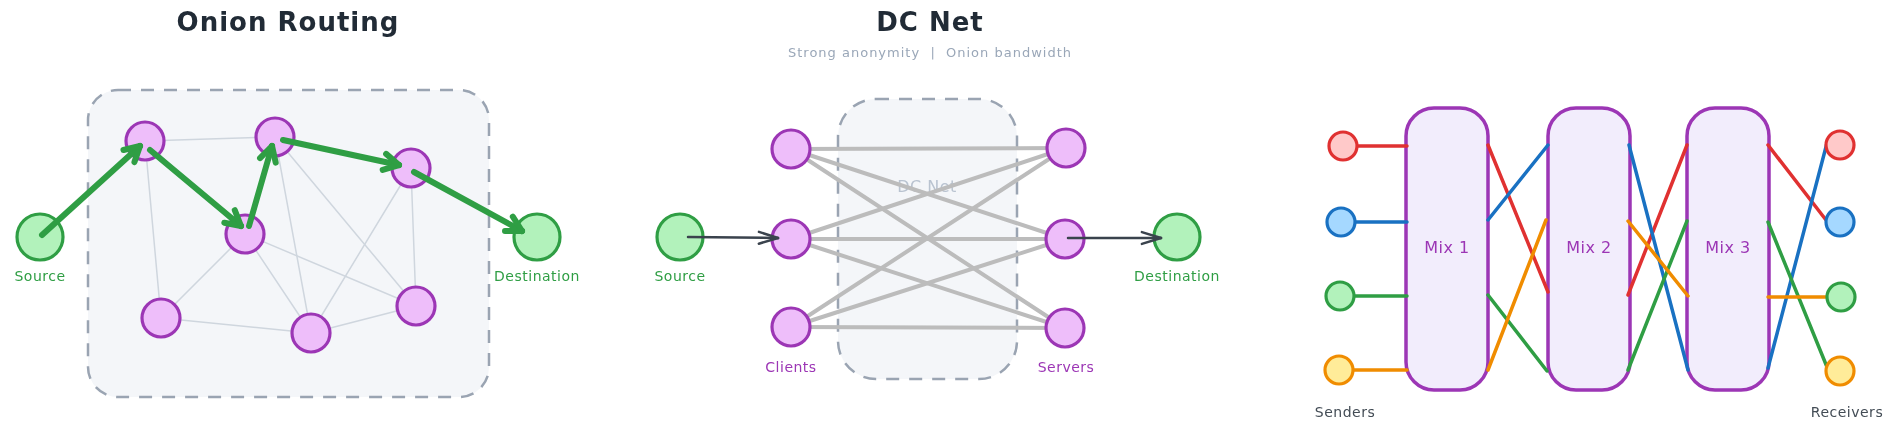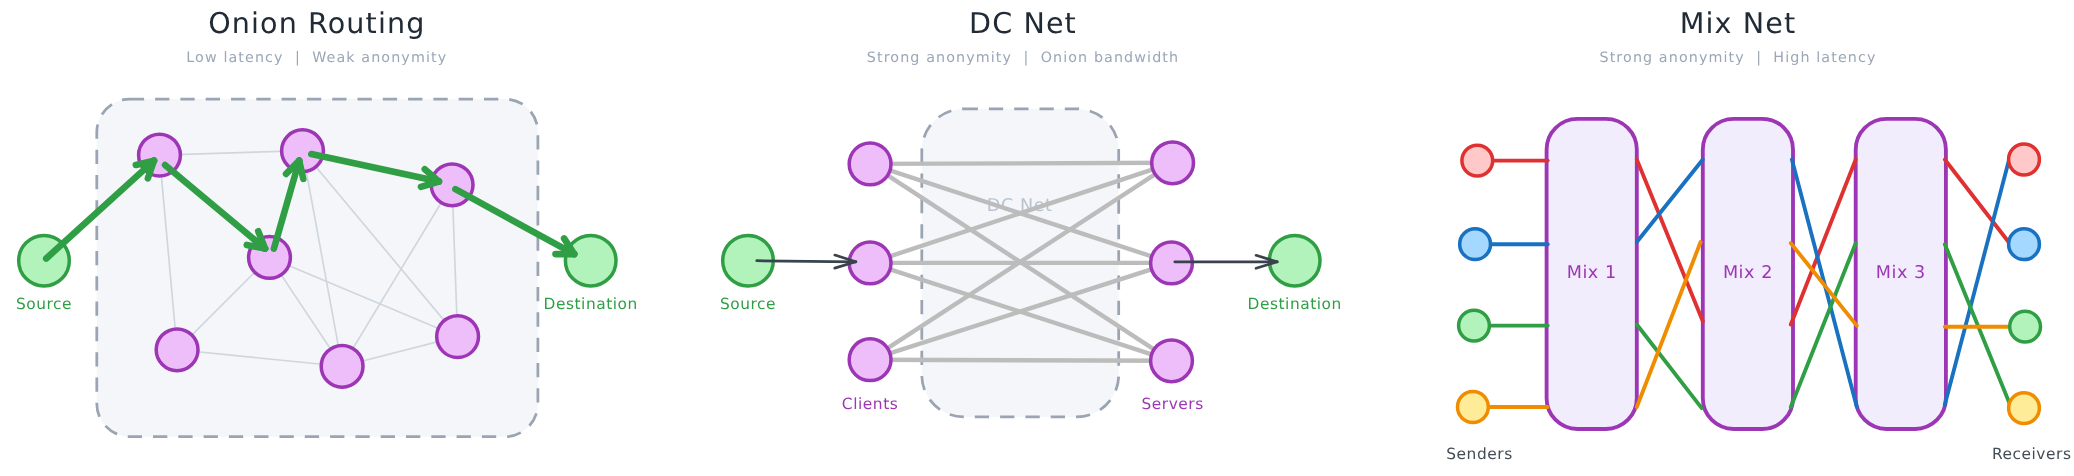--- a/index.html
+++ b/index.html
@@ -6,50 +6,45 @@
   body{
     width:1885px;height:433px;background:#ffffff;overflow:hidden;position:relative;
     font-family:"DejaVu Sans","Liberation Sans",sans-serif;
   }
   .canvas{position:absolute;inset:0;}
   .panel-header{position:absolute;top:8px;text-align:center;pointer-events:none;}
   .panel-header.p1{left:0;width:576px;}
   .panel-header.p2{left:630px;width:600px;}
   .panel-header.p3{left:1280px;width:600px;}
   .panel-title{
-    font-size:26px;font-weight:400;color:#212b36;letter-spacing:1px;line-height:1.15;margin:0;
+    font-size:26px;font-weight:700;color:#212b36;letter-spacing:1px;line-height:1.15;margin:0;
   }
   .panel-subtitle{
     font-size:13px;color:#9aa7b8;letter-spacing:1px;margin-top:7px;white-space:pre;
   }
   svg{position:absolute;top:0;height:433px;display:block;}
   #svg-onion{left:0;width:620px;}
   #svg-dcnet{left:620px;width:630px;}
   #svg-mixnet{left:1250px;width:635px;}
   svg text{font-family:"DejaVu Sans","Liberation Sans",sans-serif;letter-spacing:.5px;}
 </style>
 </head>
 <body>
 
 <div class="canvas">
 
   <div class="panel-header p1">
     <div class="panel-title">Onion Routing</div>
-    <div class="panel-subtitle">Low latency  |  Weak anonymity</div>
   </div>
 
   <div class="panel-header p2">
     <div class="panel-title">DC Net</div>
     <div class="panel-subtitle">Strong anonymity  |  Onion bandwidth</div>
   </div>
 
-  <div class="panel-header p3">
-    <div class="panel-title">Mix Net</div>
-    <div class="panel-subtitle">Strong anonymity  |  High latency</div>
-  </div>
 
   <svg id="svg-onion" viewBox="0 0 620 433">
       <rect x="88" y="90" width="401" height="307" rx="30" ry="30" fill="#f4f6f9" stroke="#9aa4b2" stroke-width="2.5" stroke-dasharray="13 10"></rect>
       <line x1="145" y1="141" x2="275" y2="137" stroke="#cfd6de" stroke-width="1.5" stroke-linecap="round"></line>
       <line x1="145" y1="141" x2="245" y2="234" stroke="#cfd6de" stroke-width="1.5" stroke-linecap="round"></line>
       <line x1="145" y1="141" x2="161" y2="318" stroke="#cfd6de" stroke-width="1.5" stroke-linecap="round"></line>
       <line x1="275" y1="137" x2="245" y2="234" stroke="#cfd6de" stroke-width="1.5" stroke-linecap="round"></line>
       <line x1="275" y1="137" x2="311" y2="333" stroke="#cfd6de" stroke-width="1.5" stroke-linecap="round"></line>
       <line x1="275" y1="137" x2="416" y2="306" stroke="#cfd6de" stroke-width="1.5" stroke-linecap="round"></line>
       <line x1="411" y1="168" x2="311" y2="333" stroke="#cfd6de" stroke-width="1.5" stroke-linecap="round"></line>

